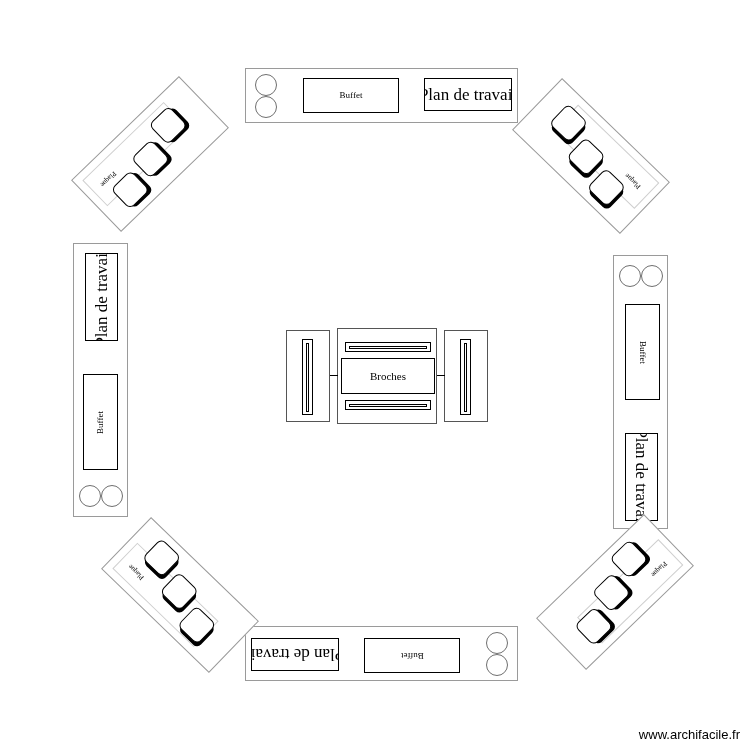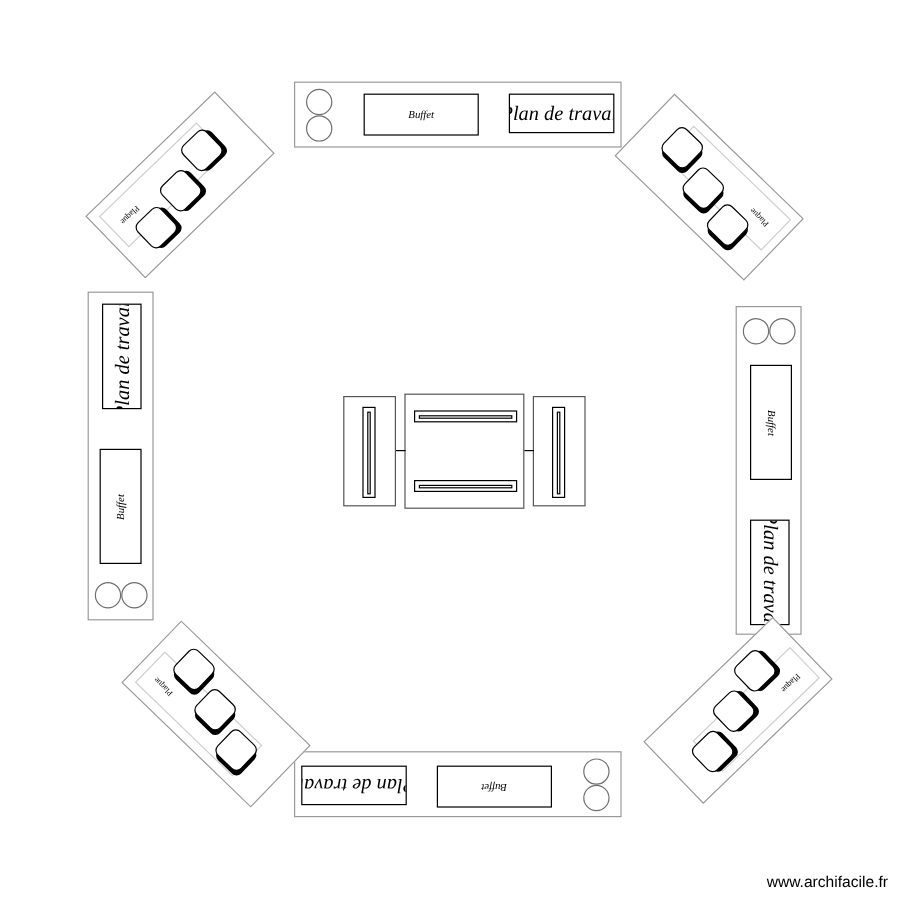--- a/index.html
+++ b/index.html
@@ -23,21 +23,20 @@
     width: 750px;
     height: 750px;
   }
 
   
   .module {
     position: absolute;
     box-sizing: border-box;
     border: 1px solid #9a9a9a;
     background: #ffffff;
-    font-style: italic;
   }
 
   
   .unit {
     position: absolute;
     box-sizing: border-box;
     border: 1px solid #000000;
     background: #ffffff;
     display: flex;
     align-items: center;
@@ -253,20 +252,23 @@
       <div style="position:absolute; left:3px; top:3px; width:3px; height:69px; border:1px solid #000; box-sizing:border-box; background:#fff;"></div>
     </div>
   </div>
 
   <div class="island-side" style="left:337px; top:328px; width:100px; height:96px;">
 
     <div class="island-bar" style="left:7px; top:13px; width:86px; height:10px;">
       <div style="position:absolute; left:3px; top:2.5px; width:78px; height:3px; border:1px solid #000; box-sizing:border-box; background:#fff;"></div>
     </div>
 
+    <div class="island-center" style="left:3px; top:29px; width:94px; height:36px;">
+      <span class="unit-label lbl-md">Broches</span>
+    </div>
 
     <div class="island-bar" style="left:7px; top:71px; width:86px; height:10px;">
       <div style="position:absolute; left:3px; top:2.5px; width:78px; height:3px; border:1px solid #000; box-sizing:border-box; background:#fff;"></div>
     </div>
   </div>
 
   <div class="connector" style="left:330px; top:375px; width:8px;"></div>
   <div class="connector" style="left:437px; top:375px; width:8px;"></div>
 
 </div>

